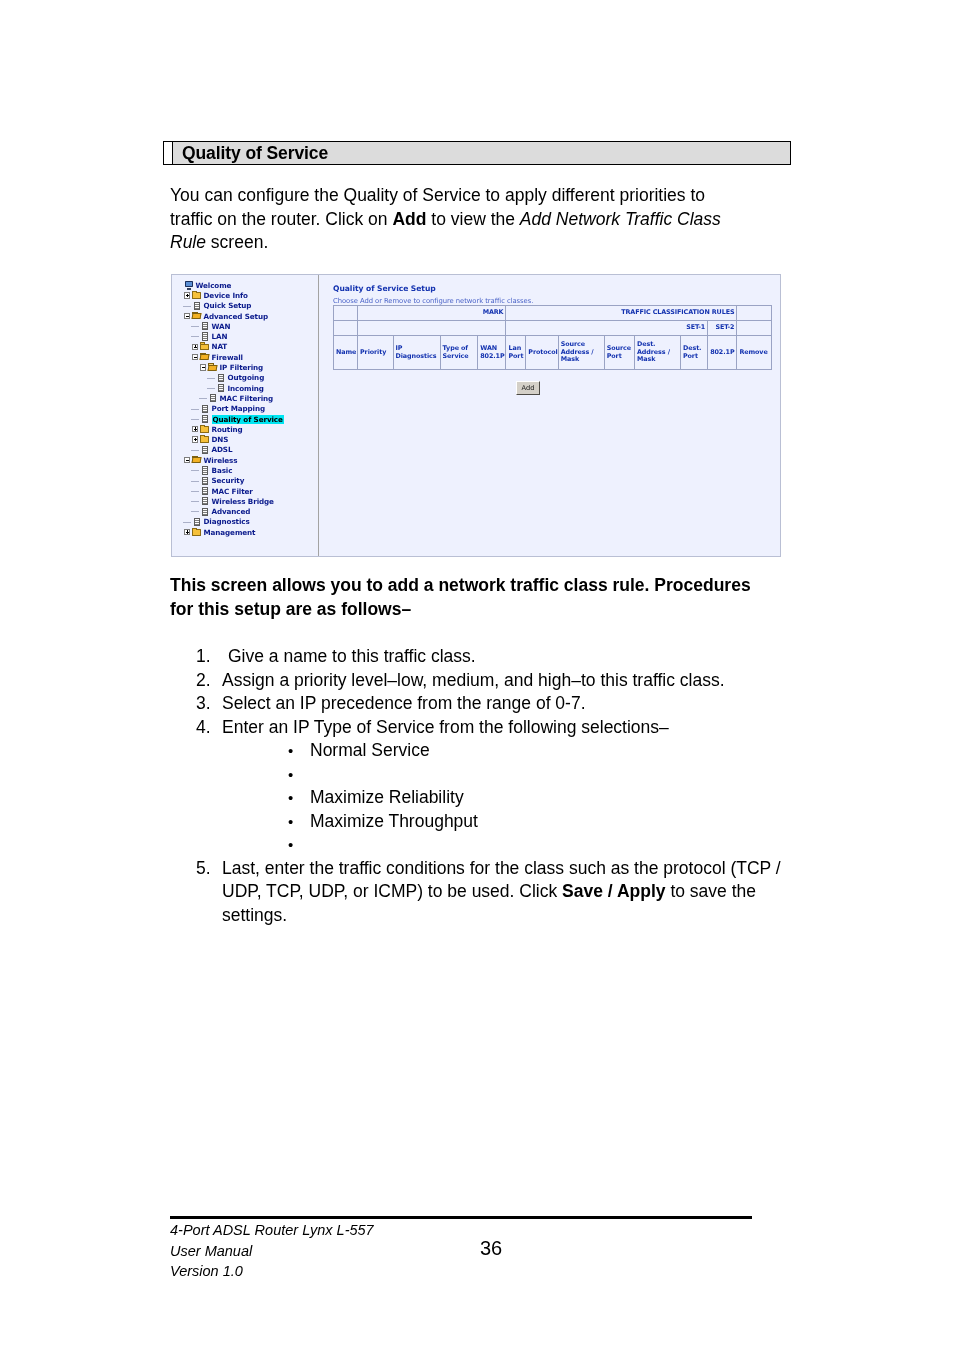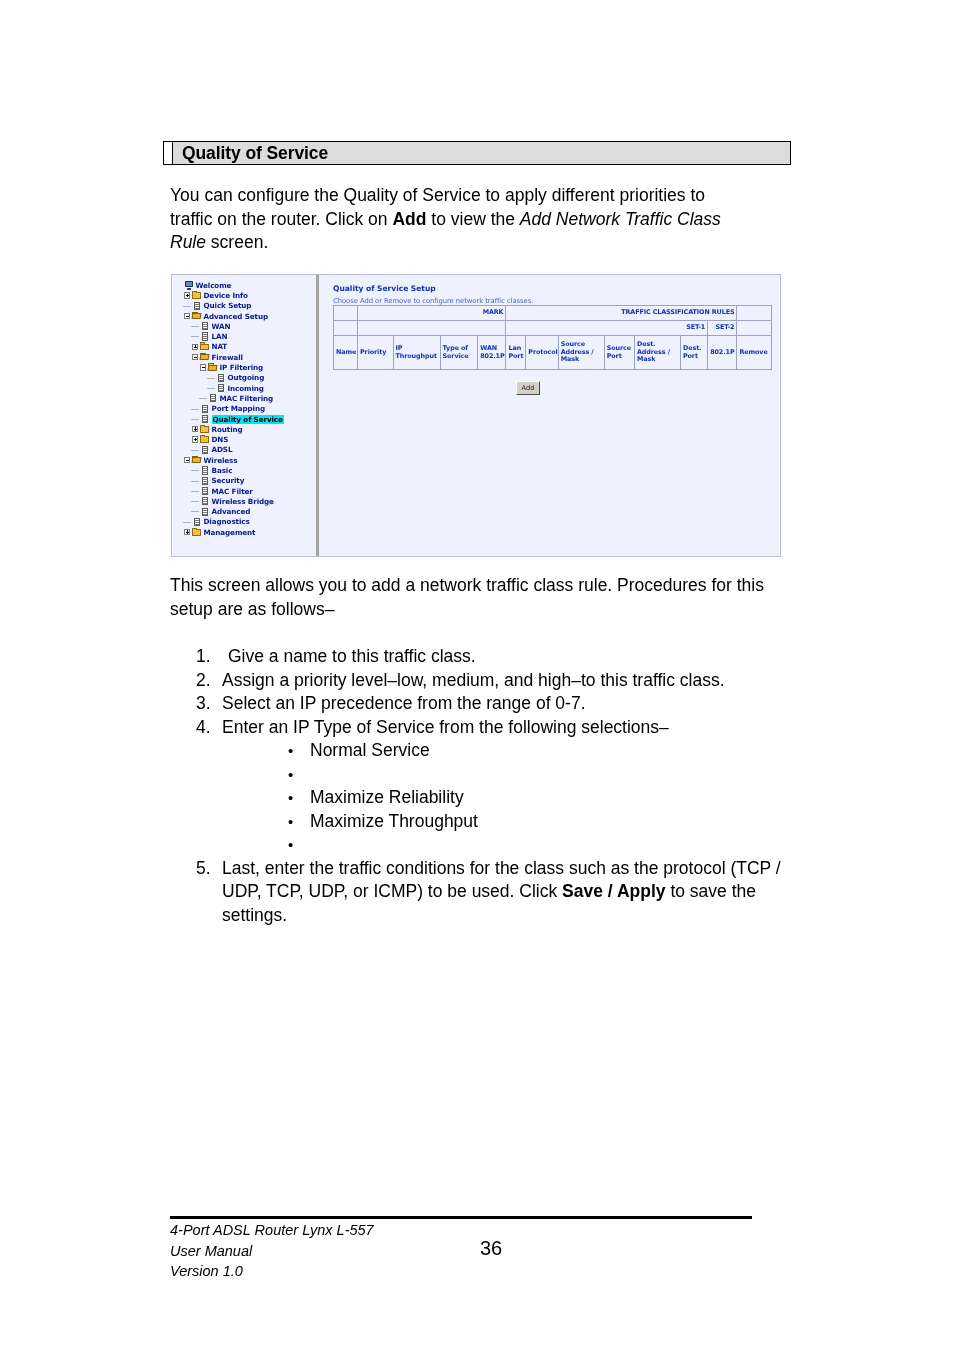--- a/index.html
+++ b/index.html
@@ -48,42 +48,42 @@
   .para {
     position: absolute;
     font-size: 17.5px;
     line-height: 23.5px;
     color: #000;
   }
   .para b { font-weight: bold; }
   .para i { font-style: italic; }
 
   #intro-para { left: 170px; top: 184px; width: 560px; }
-  #desc-para  { left: 170px; top: 574px; width: 600px; }
+  #desc-para  { left: 170px; top: 574px; width: 600px; font-weight: bold; }
 
   
   .shot {
     position: absolute;
     left: 171px;
     top: 274px;
     width: 610px;
     height: 283px;
     background: #eef1fe;
     border: 1px solid #b9bfd4;
     box-sizing: border-box;
     overflow: hidden;
     font-family: "DejaVu Sans", sans-serif;
   }
   .shot-tree {
     position: absolute;
     left: 0; top: 0;
     width: 147px;
     height: 100%;
     background: #eef1fe;
-    border-right: 3px solid #a3a3a3;
+    border-right: 1px solid #a3a3a3;
     box-sizing: border-box;
     padding: 5px 0 0 3px;
   }
   .shot-main {
     position: absolute;
     left: 148px; top: 0; right: 0; bottom: 0;
     background: #eef1fe;
     padding: 9px 0 0 13px;
     box-sizing: border-box;
   }
@@ -539,21 +539,21 @@
         <tr class="h2">
           <td></td>
           <td colspan="4"></td>
           <td class="c" colspan="6">SET-1</td>
           <td class="c">SET-2</td>
           <td></td>
         </tr>
         <tr class="h3" id="col-header-row">
             <td>Name</td>
             <td>Priority</td>
-            <td>IP Throughput</td>
+            <td>IP Diagnostics</td>
             <td>Type of Service</td>
             <td>WAN 802.1P</td>
             <td>Lan Port</td>
             <td>Protocol</td>
             <td>Source Address / Mask</td>
             <td>Source Port</td>
             <td>Dest. Address / Mask</td>
             <td>Dest. Port</td>
             <td>802.1P</td>
             <td>Remove</td>

